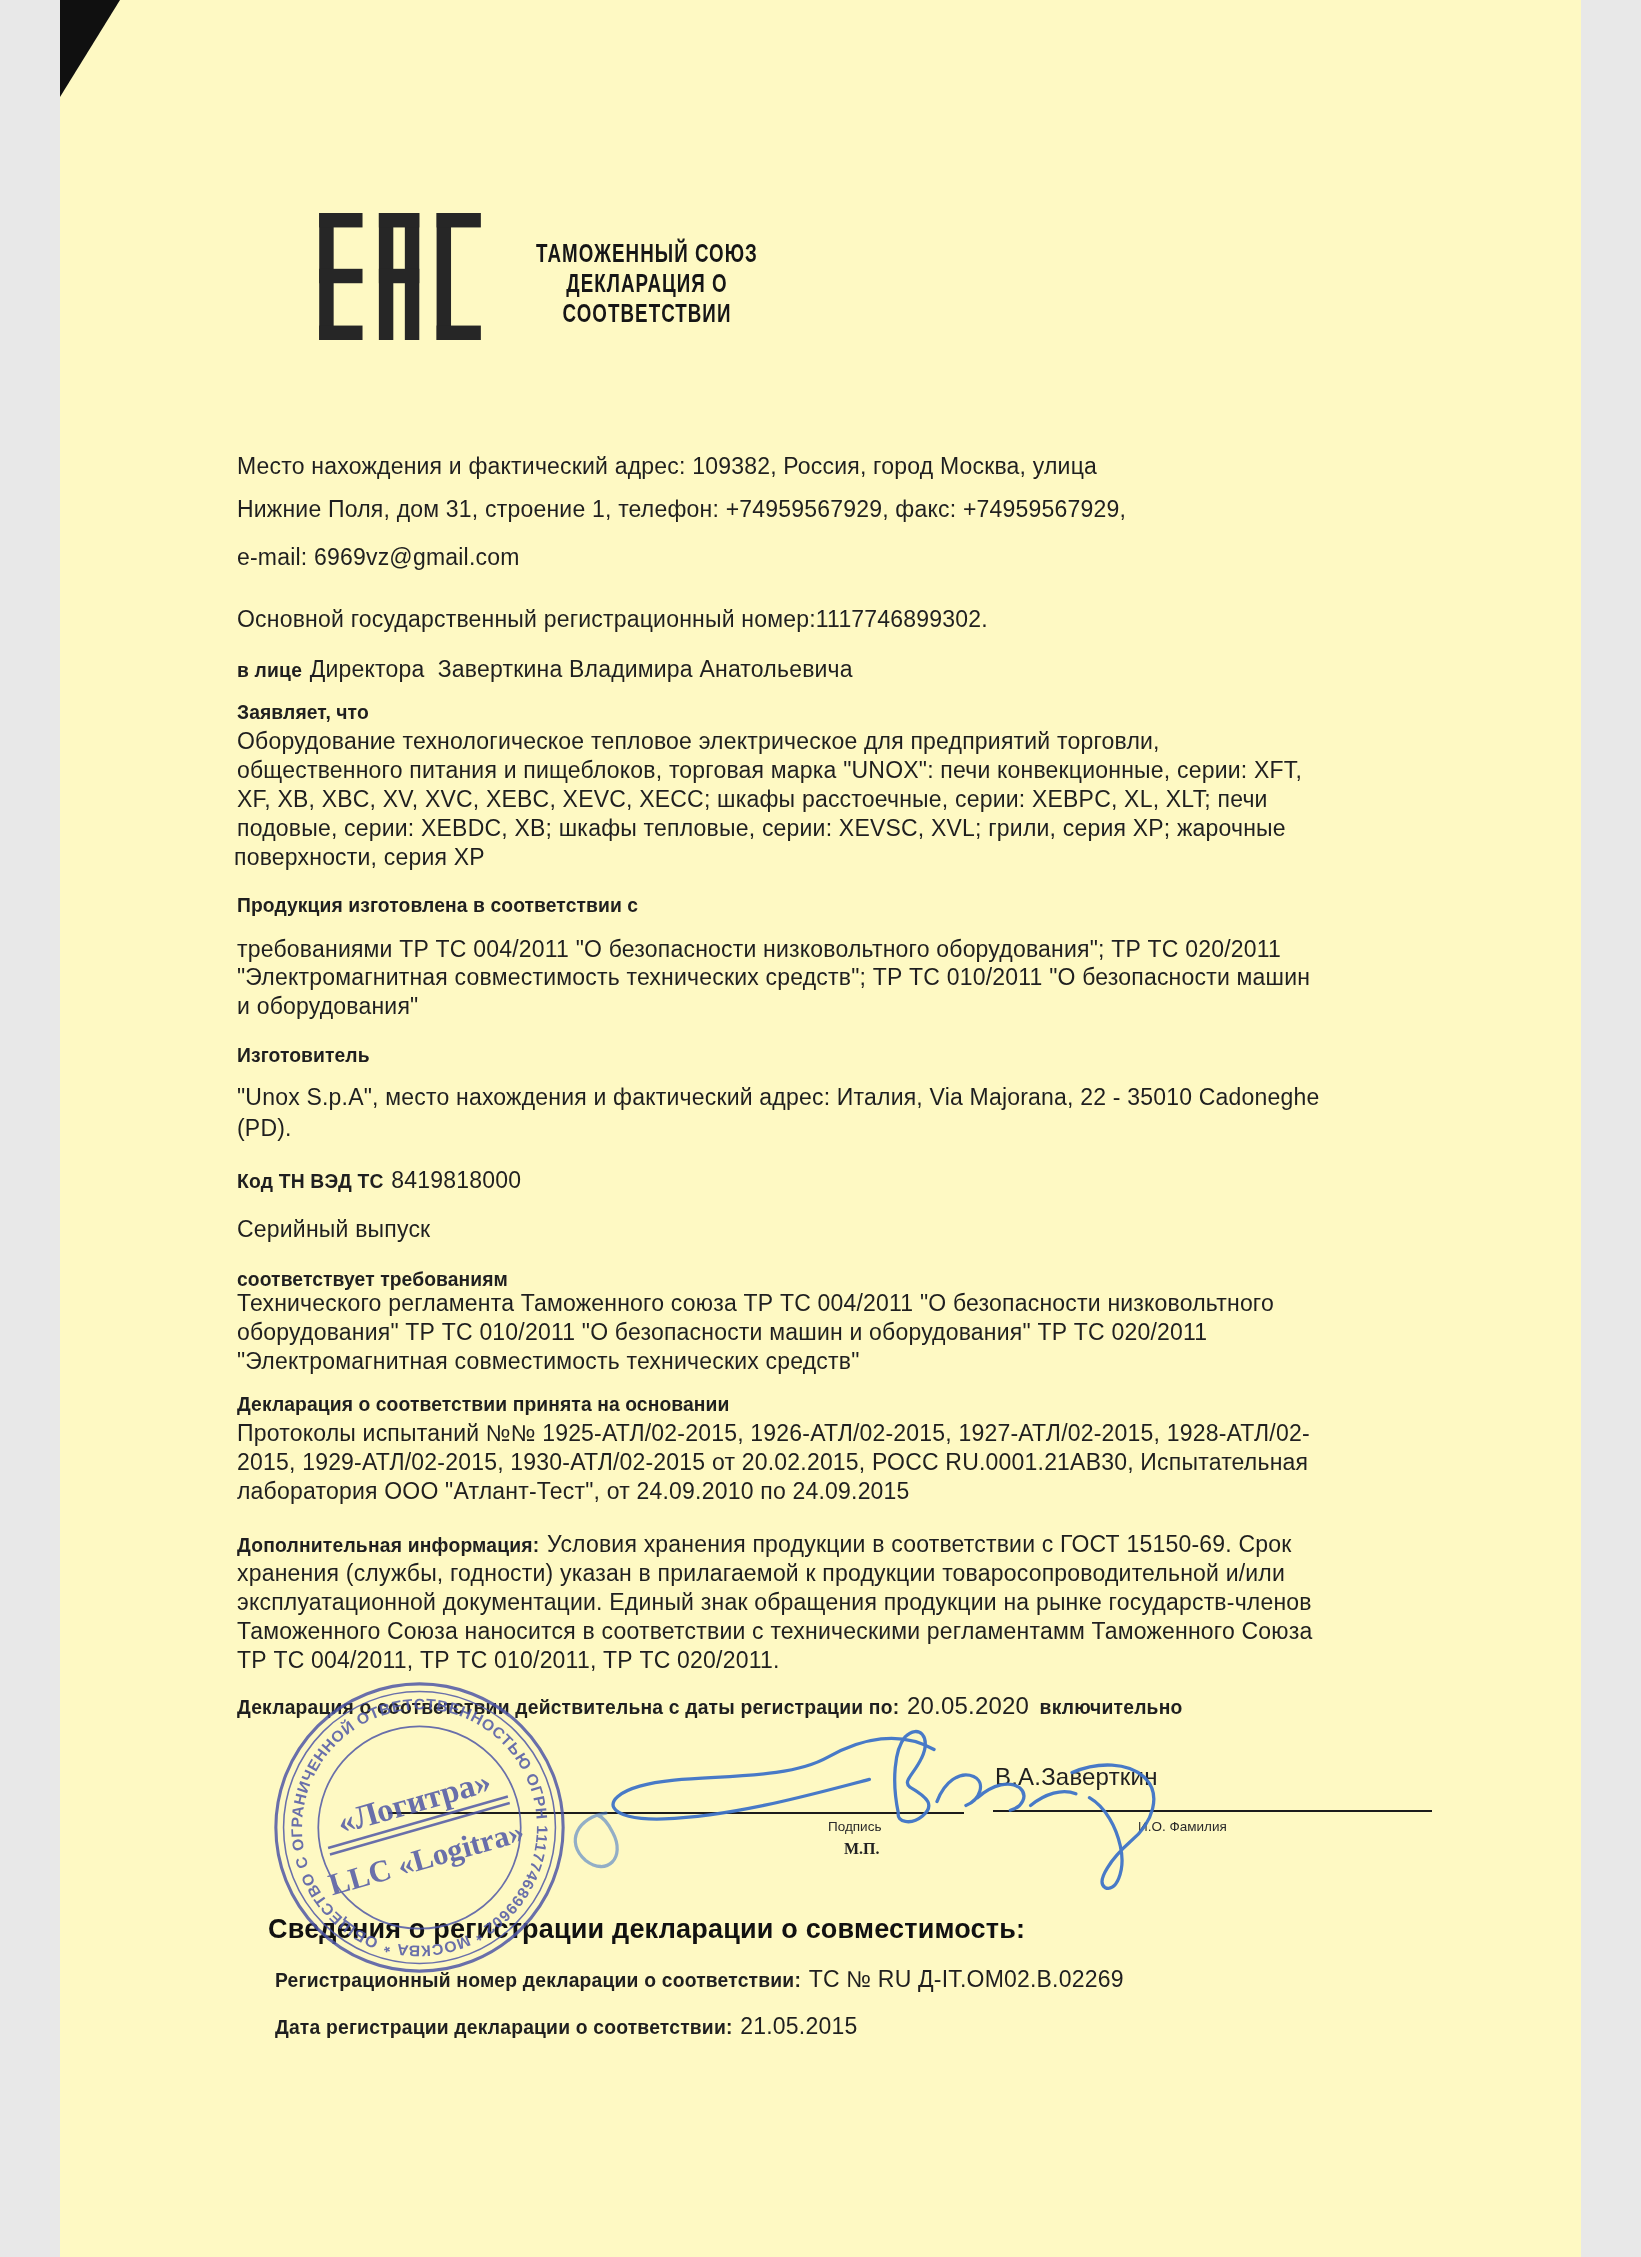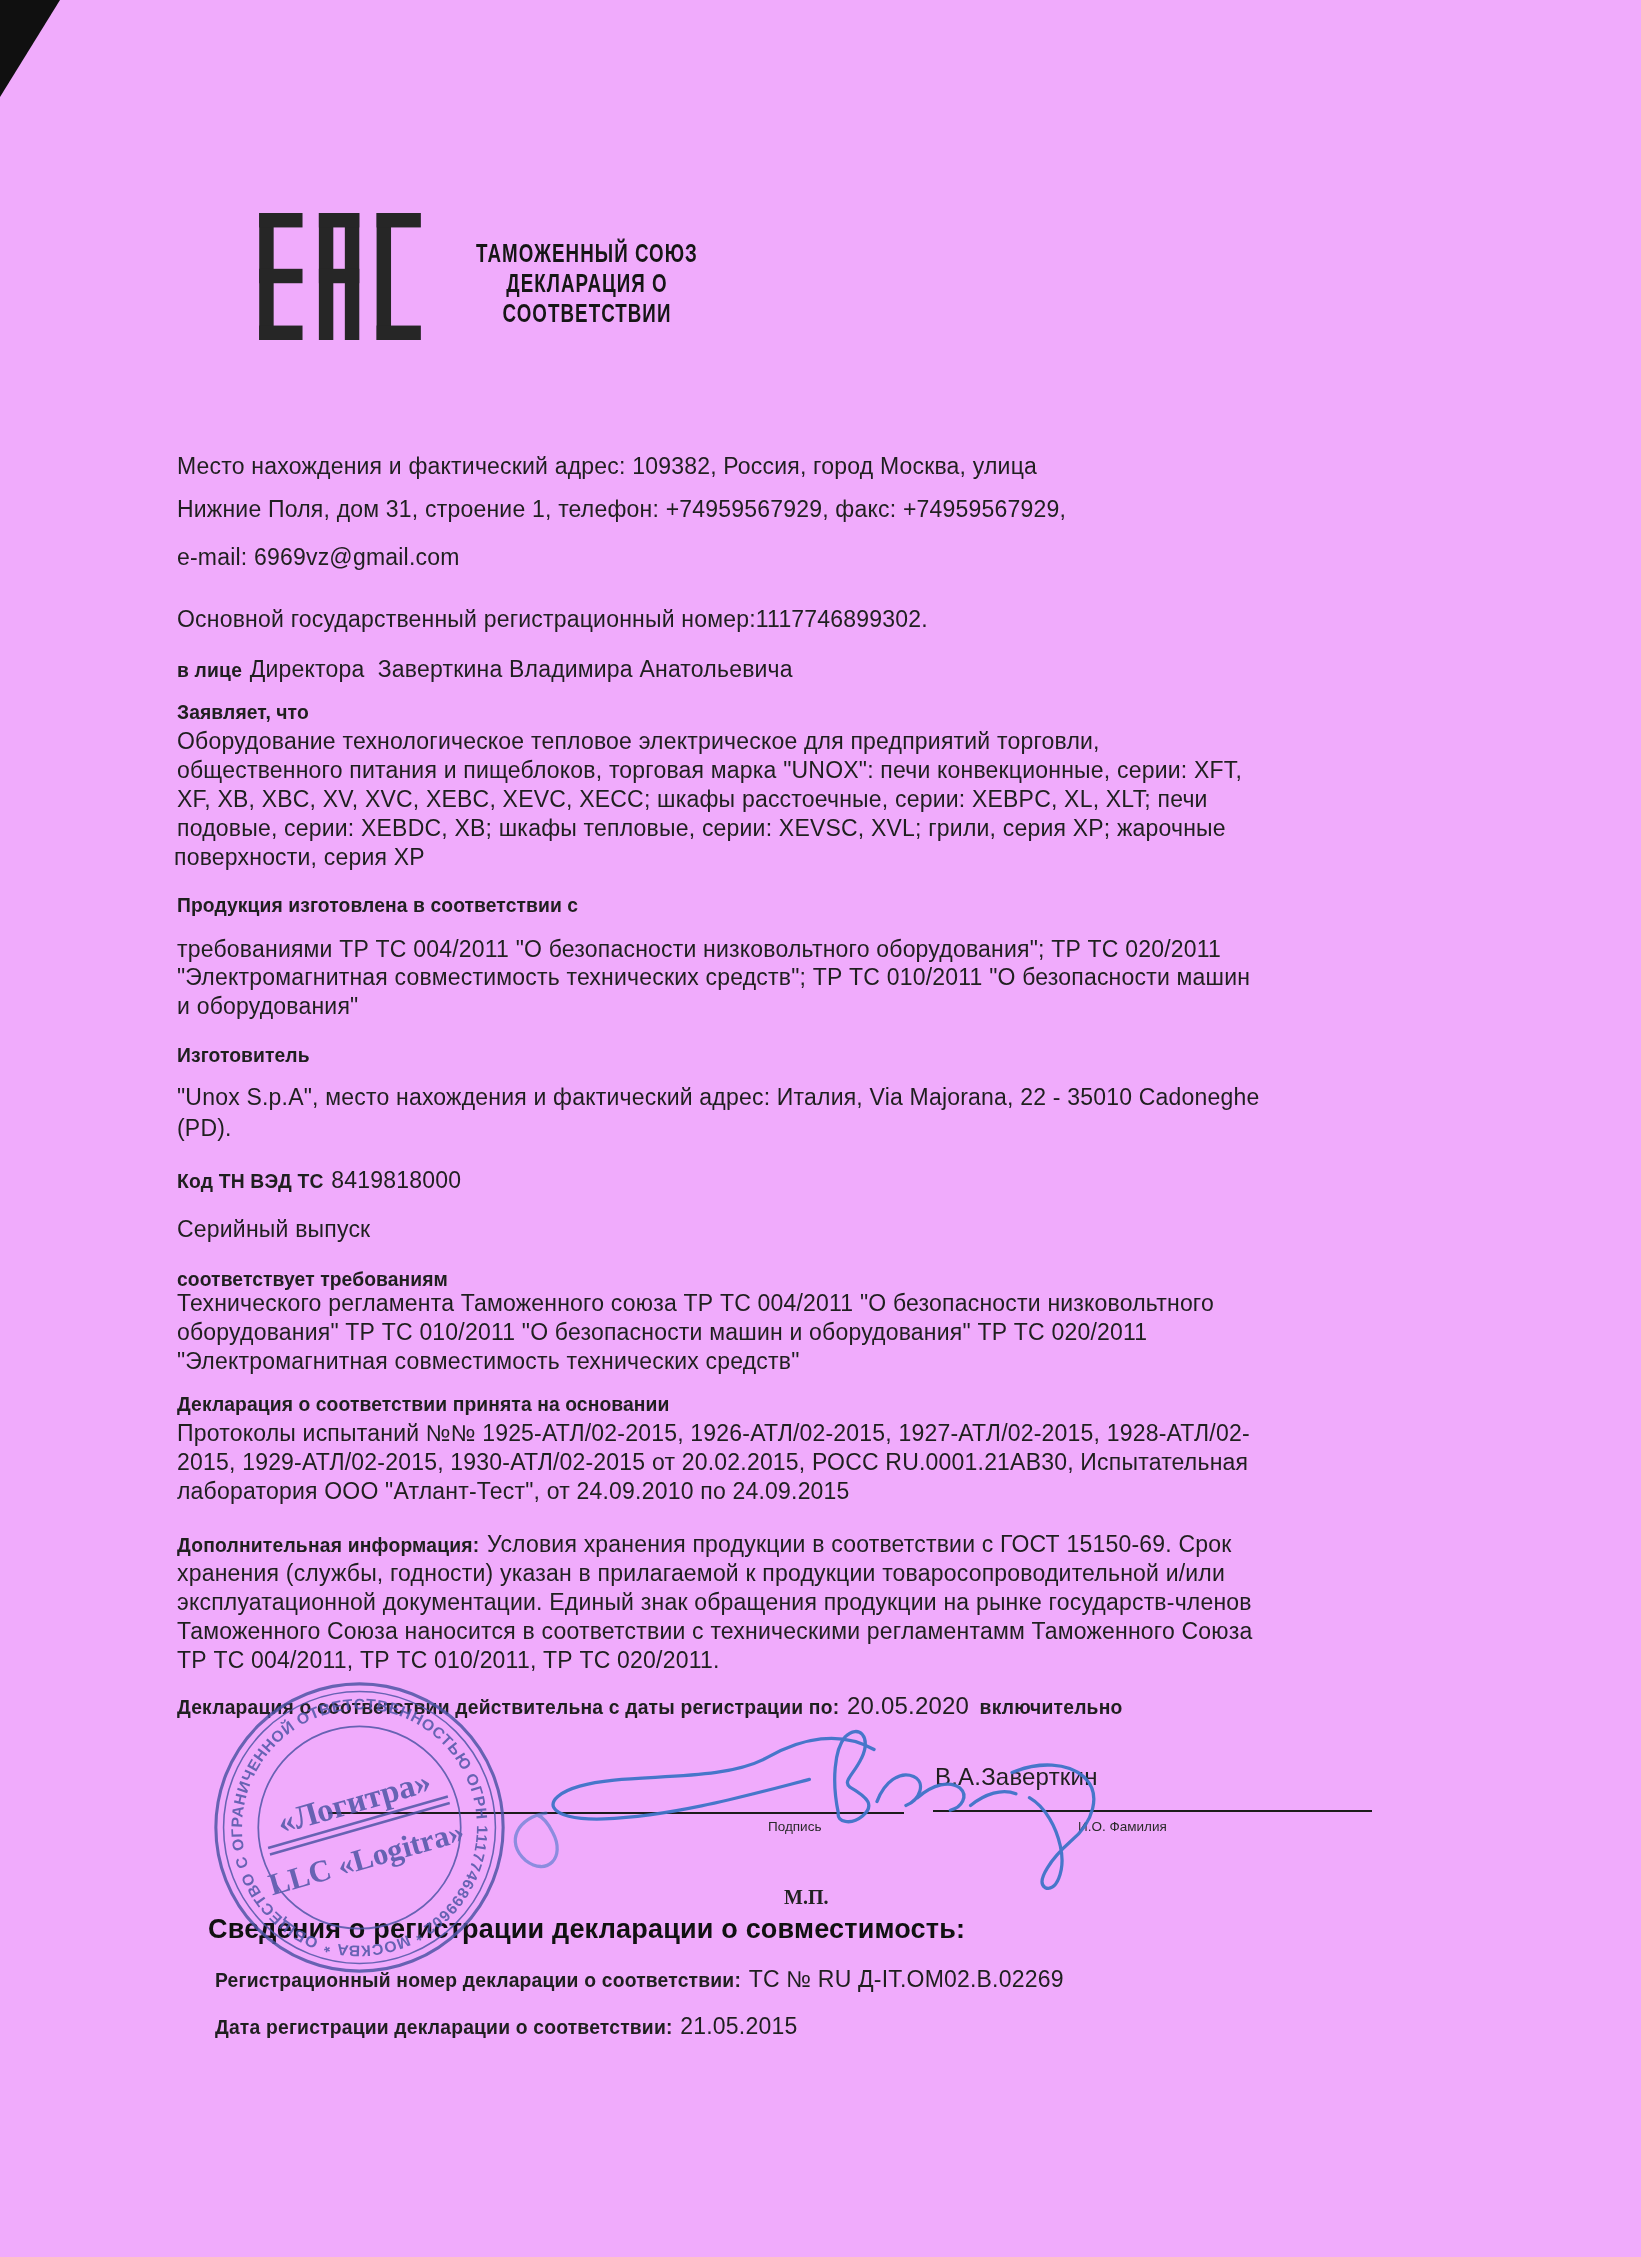--- a/index.html
+++ b/index.html
@@ -1,36 +1,36 @@
 <!DOCTYPE html>
 <html><head>
 <meta charset="utf-8">
 <style>
   html,body{margin:0;padding:0;}
   body{background:#e8e8e8;}
   .page{
     position:relative;
-    width:1641px;height:2257px;
+    width:1521px;height:2257px;
     margin:0 auto;
-    background:#f0abfc;
+    background:#fef9c3;
     overflow:hidden;
     font-family:"Liberation Sans", sans-serif;
     color:#1f1f1f;
   }
   .t{position:absolute;white-space:nowrap;line-height:1;font-size:23px;color:#1f1f1f;letter-spacing:0.2px;}
   .b{font-weight:700;font-size:19.3px;letter-spacing:0.1px;}
   .inb{font-weight:700;font-size:19.3px;margin-right:7.7px;}
   .v{font-size:23px;}
   .big-v{font-size:24px;}
   .title-wrap{position:absolute;left:384px;top:238px;width:406px;text-align:center;
     transform:scaleX(.75);transform-origin:50% 0;}
   .title-line{font-weight:700;font-size:25px;line-height:30px;letter-spacing:1.4px;color:#161616;}
   .heading{position:absolute;font-weight:700;font-size:27px;color:#111;letter-spacing:0.2px;white-space:nowrap;}
   .caption{position:absolute;font-size:13.5px;color:#2a2a2a;text-align:left;white-space:nowrap;}
-  .mp{position:absolute;font-family:"Liberation Serif", serif;font-weight:700;font-size:20px;color:#222;margin-top:46px;}
+  .mp{position:absolute;font-family:"Liberation Serif", serif;font-weight:700;font-size:16px;color:#222;}
   .rule{position:absolute;height:1.9px;background:#1c1c1c;}
   .corner-artifact{position:absolute;left:0;top:0;width:60px;height:97px;background:#101010;
     clip-path:polygon(0 0,100% 0,0 100%);}
   .eac{position:absolute;left:259px;top:213px;}
   .stamp{position:absolute;left:212px;top:1680px;opacity:.84;}
   .sig{position:absolute;left:483px;top:1707px;opacity:.95;}
 </style>
 </head>
 <body>
 

